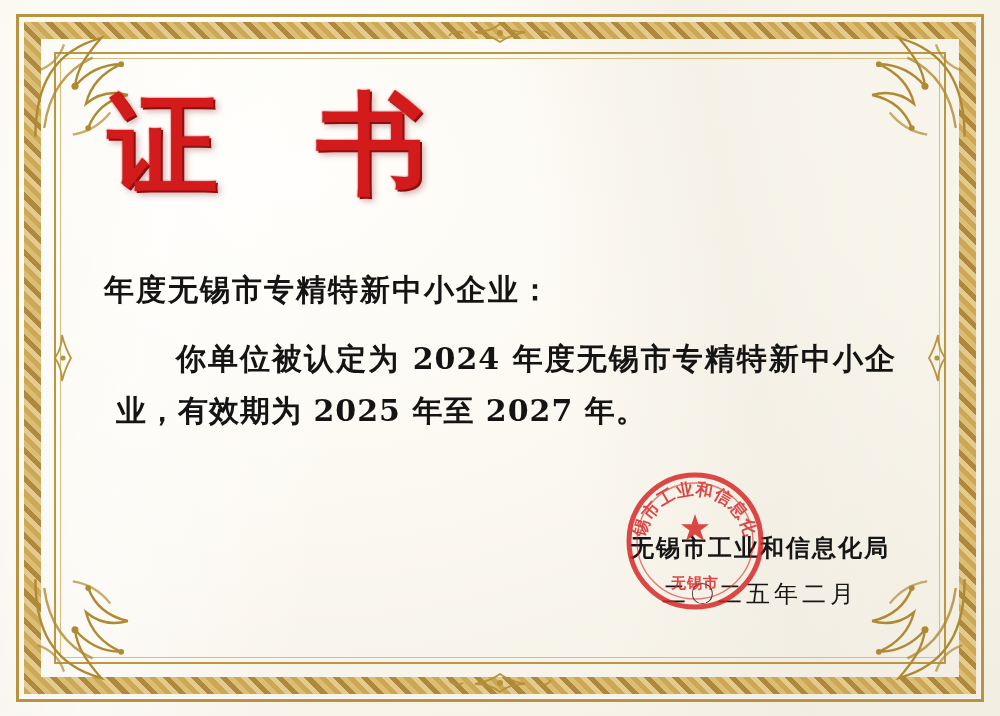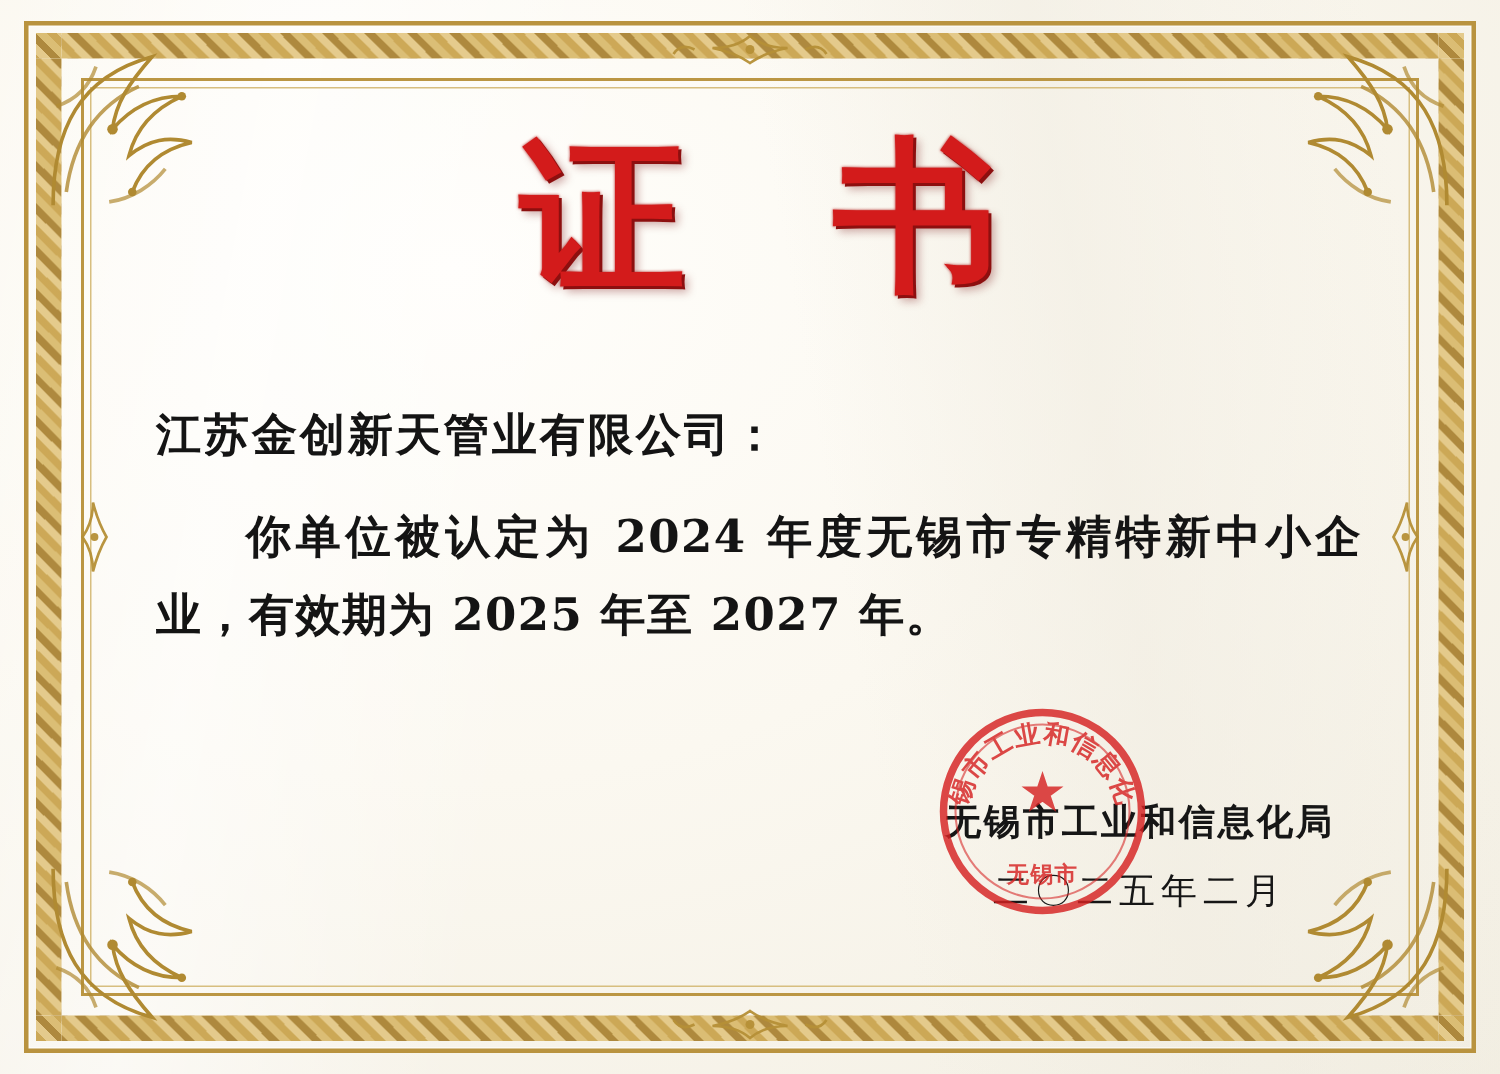--- a/index.html
+++ b/index.html
@@ -90,23 +90,22 @@
   .edge-orn.right  { right: 18px; top: 50%; transform: translateY(-50%) rotate(90deg); }
 
   
   .content {
     position: absolute;
     left: 78px; top: 72px; right: 78px; bottom: 72px;
   }
 
   .title {
     position: absolute;
-    left: 12px; right: 0;
+    left: 0; right: 0;
     top: 14px;
-    text-align: center;
     font-family: "DejaVu Serif", "Liberation Serif", serif;
     font-size: 110px;
     line-height: 1.05;
     font-weight: 700;
     letter-spacing: 30px;
     text-indent: 30px;
     color: #d31b1b;
     text-shadow:
       2px 2px 0 #8d0f0f,
       4px 4px 6px rgba(120,20,20,0.35),
@@ -128,21 +127,21 @@
     margin: 0 0 22px 0;
     color: #141414;
   }
 
   .para {
     font-size: 30px;
     line-height: 1.72;
     letter-spacing: 1px;
     font-weight: 700;
     text-indent: 2em;
-    margin: 0;
+    margin: 12px;
     color: #141414;
     text-align: justify;
   }
   .para.second {
     margin-top: 12px;
   }
 
   
   .sign-block {
     position: absolute;
@@ -270,21 +269,21 @@
       <path d="M45 4 C38 9, 30 11, 22 11 C30 13, 38 16, 45 20 C52 16, 60 13, 68 11 C60 11, 52 9, 45 4 Z"></path>
       <circle cx="45" cy="12" r="2.6" fill="currentColor" stroke="none"></circle>
     </svg>
   </div>
 
   <div class="content">
 
     <div class="title">证 书</div>
 
     <div class="body-text">
-      <p class="recipient">江苏金创新天管业有限公司：</p>
+      <p class="recipient">年度无锡市专精特新中小企业：</p>
       <p class="para">你单位被认定为 2024 年度无锡市专精特新中小企业，有效期为 2025 年至 2027 年。</p>
     </div>
 
     <div class="sign-block">
       <div class="sign-org">无锡市工业和信息化局</div>
       <div class="sign-date">二〇二五年二月</div>
     </div>
 
     <div class="seal">
       <svg viewBox="0 0 150 150">

